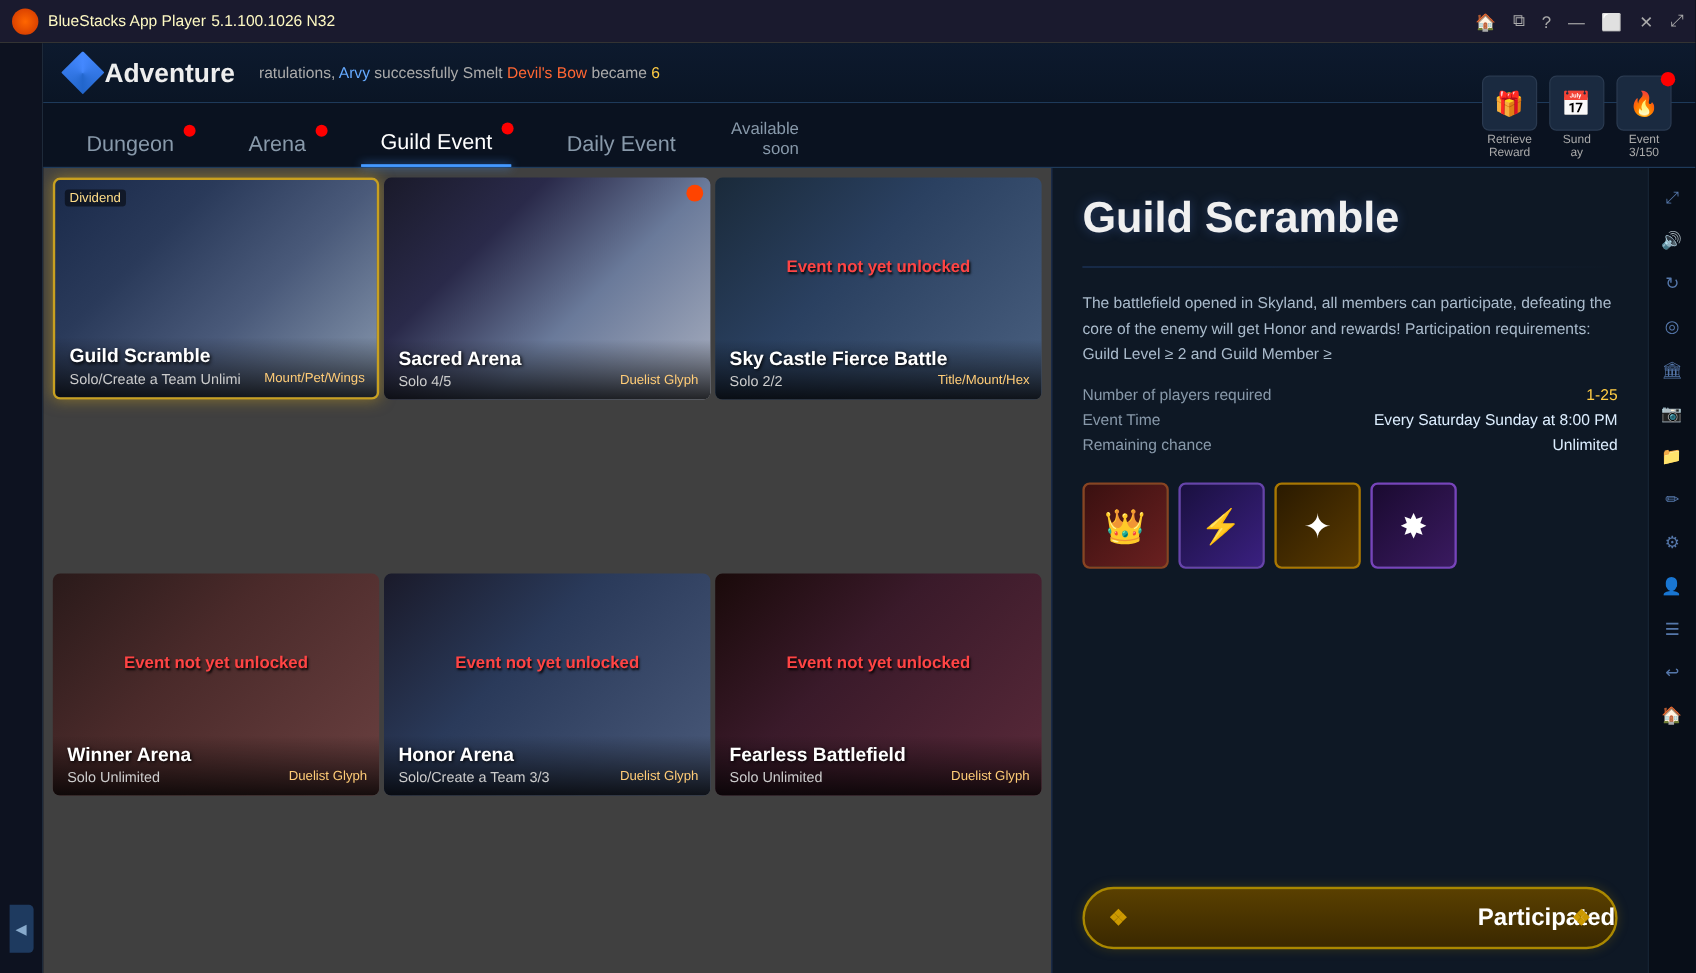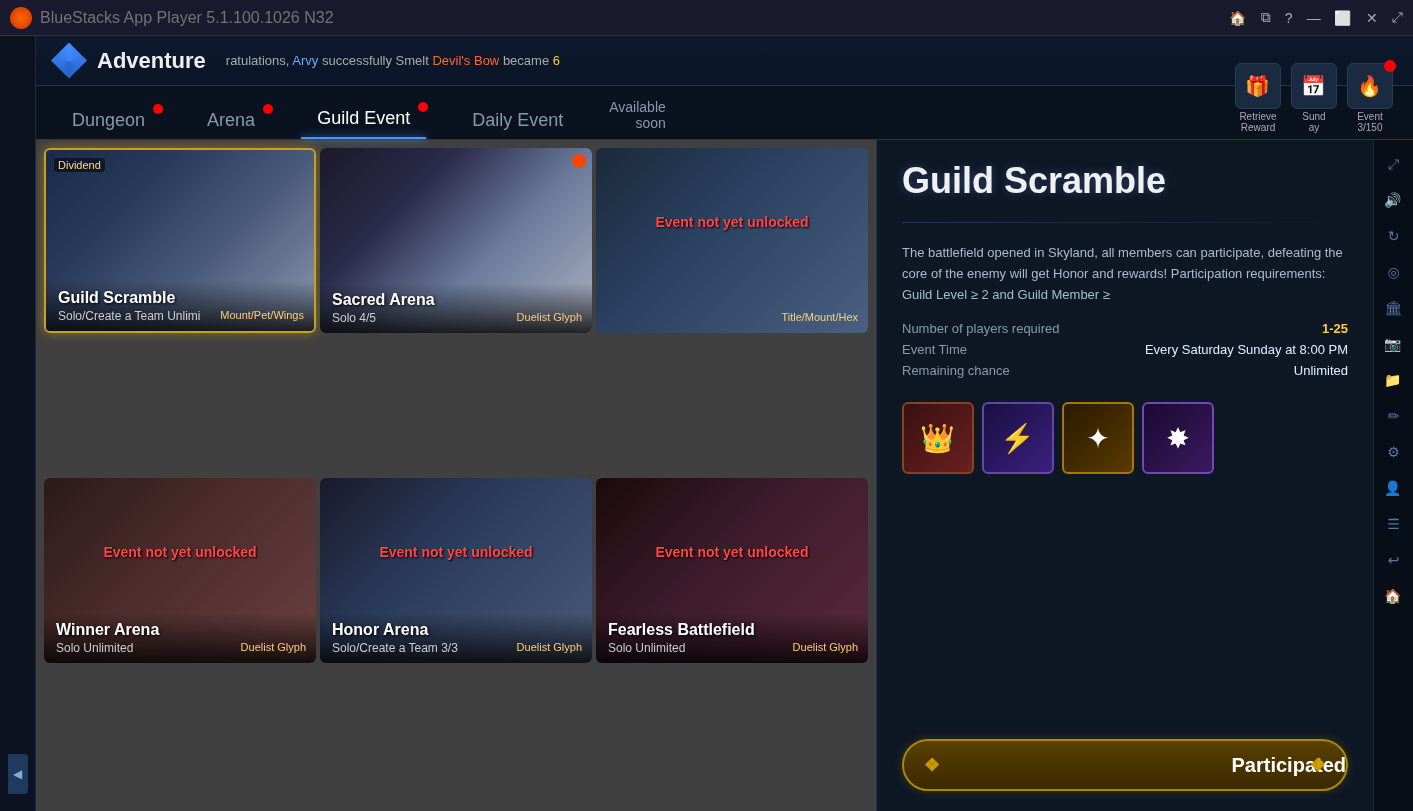--- a/index.html
+++ b/index.html
@@ -20,21 +20,21 @@
       align-items: center;
       padding: 0 10px;
       border-bottom: 1px solid #333;
     }
     .title-bar-logo {
       width: 22px; height: 22px;
       background: radial-gradient(circle, #ff6600, #cc3300);
       border-radius: 50%;
       margin-right: 8px;
     }
-    .title-bar-text { font-size: 16px; color: #737373; }
+    .title-bar-text { font-size: 13px; color: #fef9c3; }
     .title-bar-spacer { flex: 1; }
     .title-bar-controls { display: flex; gap: 14px; align-items: center; }
     .title-bar-icon { font-size: 14px; color: #aaa; cursor: pointer; }
 
     
     .app {
       display: flex;
       height: calc(811px - 36px);
     }
 
@@ -70,21 +70,21 @@
     .header {
       height: 50px;
       background: linear-gradient(180deg, #0d1a2e 0%, #0a1525 100%);
       display: flex;
       align-items: center;
       padding: 0 15px;
       border-bottom: 1px solid #1e3a5a;
       gap: 20px;
     }
     .logo-area {
-      display: flex; align-items: center; gap: 10px;
+      display: flex; align-items: center; 
     }
     .logo-icon {
       width: 36px; height: 36px;
       background: conic-gradient(#4488ff, #2266cc, #4488ff);
       clip-path: polygon(50% 0%, 100% 50%, 50% 100%, 0% 50%);
     }
     .logo-text { font-size: 22px; font-weight: bold; color: #eee; }
     .announcement-bar {
       flex: 1;
       font-size: 13px;
@@ -278,21 +278,21 @@
       line-height: 1.6;
     }
     .panel-info-grid {
       display: grid;
       grid-template-columns: auto 1fr;
       gap: 6px 20px;
       font-size: 13px;
     }
     .info-label { color: #8899aa; }
     .info-value { color: #ddeeff; text-align: right; }
-    .info-value.gold-num { color: #ffcc44; font-weight: bold; }
+    .info-value.gold-num { color: #ffcc44; }
 
     
     .reward-row {
       display: flex; gap: 8px; margin-top: 8px;
     }
     .reward-icon {
       width: 72px; height: 72px;
       border-radius: 6px;
       border: 2px solid #555;
       display: flex; align-items: center; justify-content: center;
@@ -451,20 +451,24 @@
           <div class="card-top-right-badge"></div>
           <div class="card-overlay">
             <div class="card-title">Sacred Arena</div>
             <div class="card-sub">Solo 4/5</div>
           </div>
           <div class="card-reward">Duelist Glyph</div>
         </div>
 
         <div class="event-card art-sky-castle">
           <div class="event-locked-overlay">Event not yet unlocked</div>
+          <div class="card-overlay">
+            <div class="card-title">Sky Castle Fierce Battle</div>
+            <div class="card-sub">Solo 2/2</div>
+          </div>
           <div class="card-reward">Title/Mount/Hex</div>
         </div>
 
         <div class="event-card art-winner-arena">
           <div class="event-locked-overlay">Event not yet unlocked</div>
           <div class="card-overlay">
             <div class="card-title">Winner Arena</div>
             <div class="card-sub">Solo Unlimited</div>
           </div>
           <div class="card-reward">Duelist Glyph</div>

